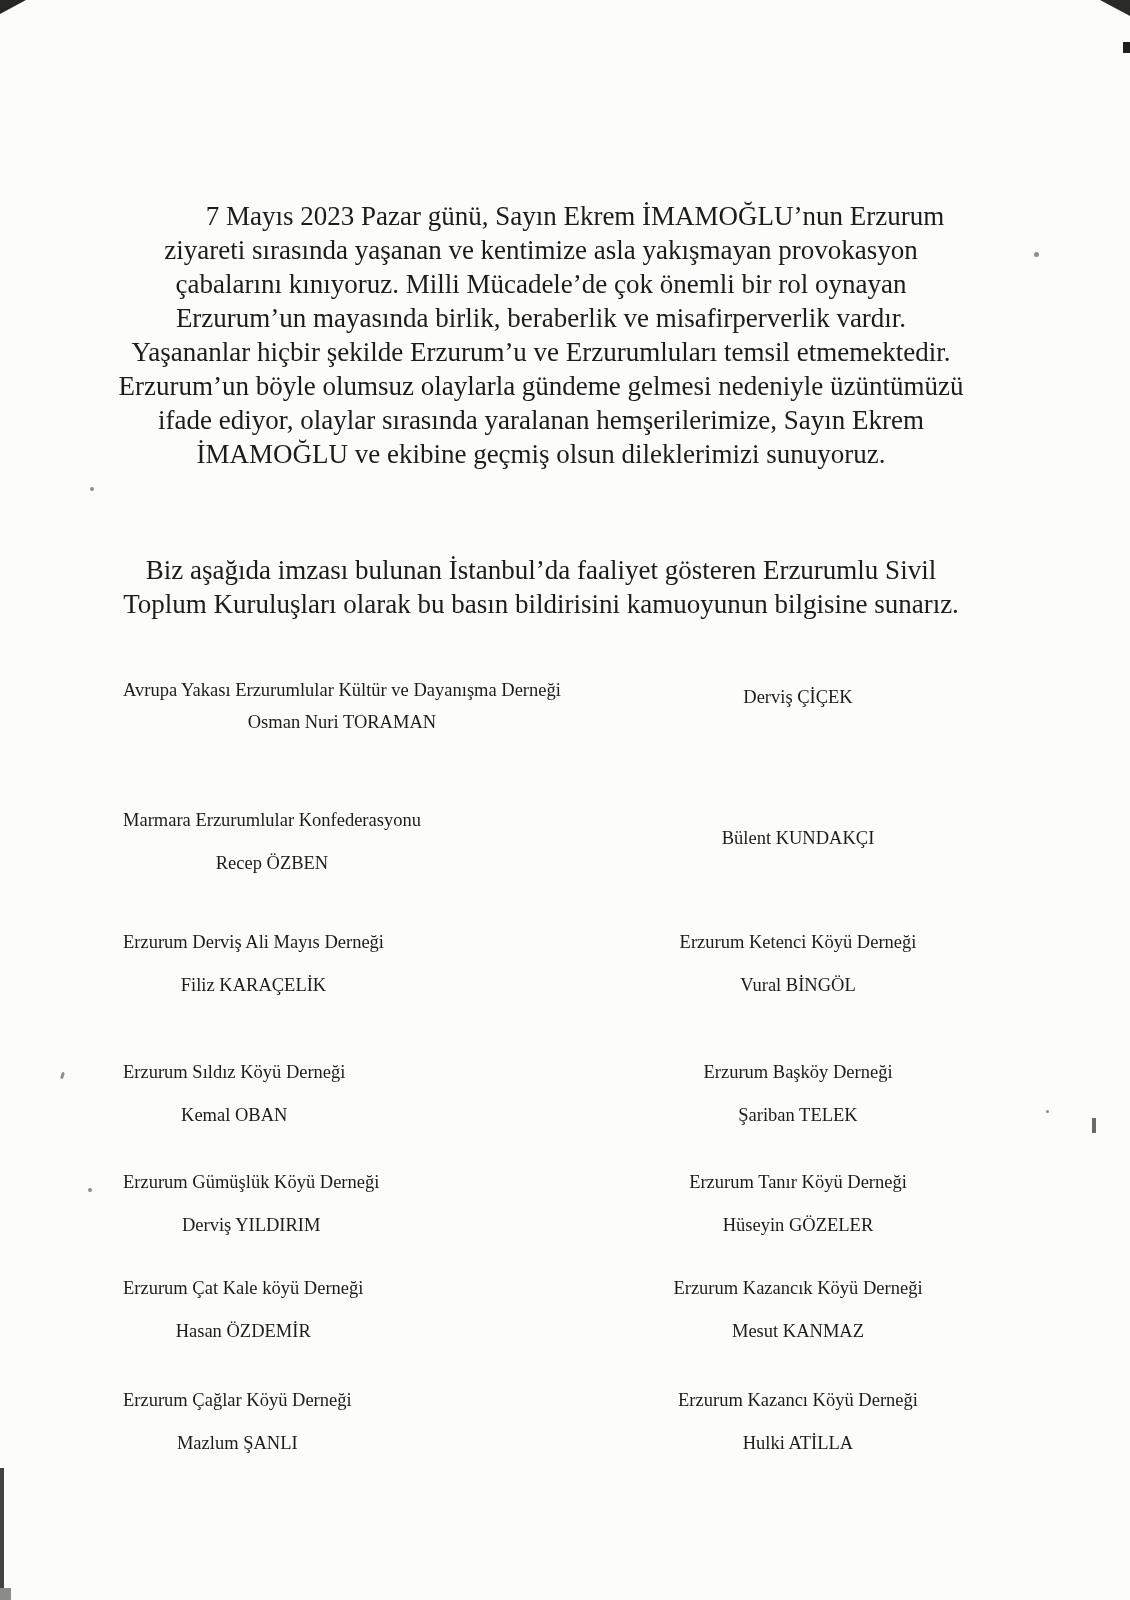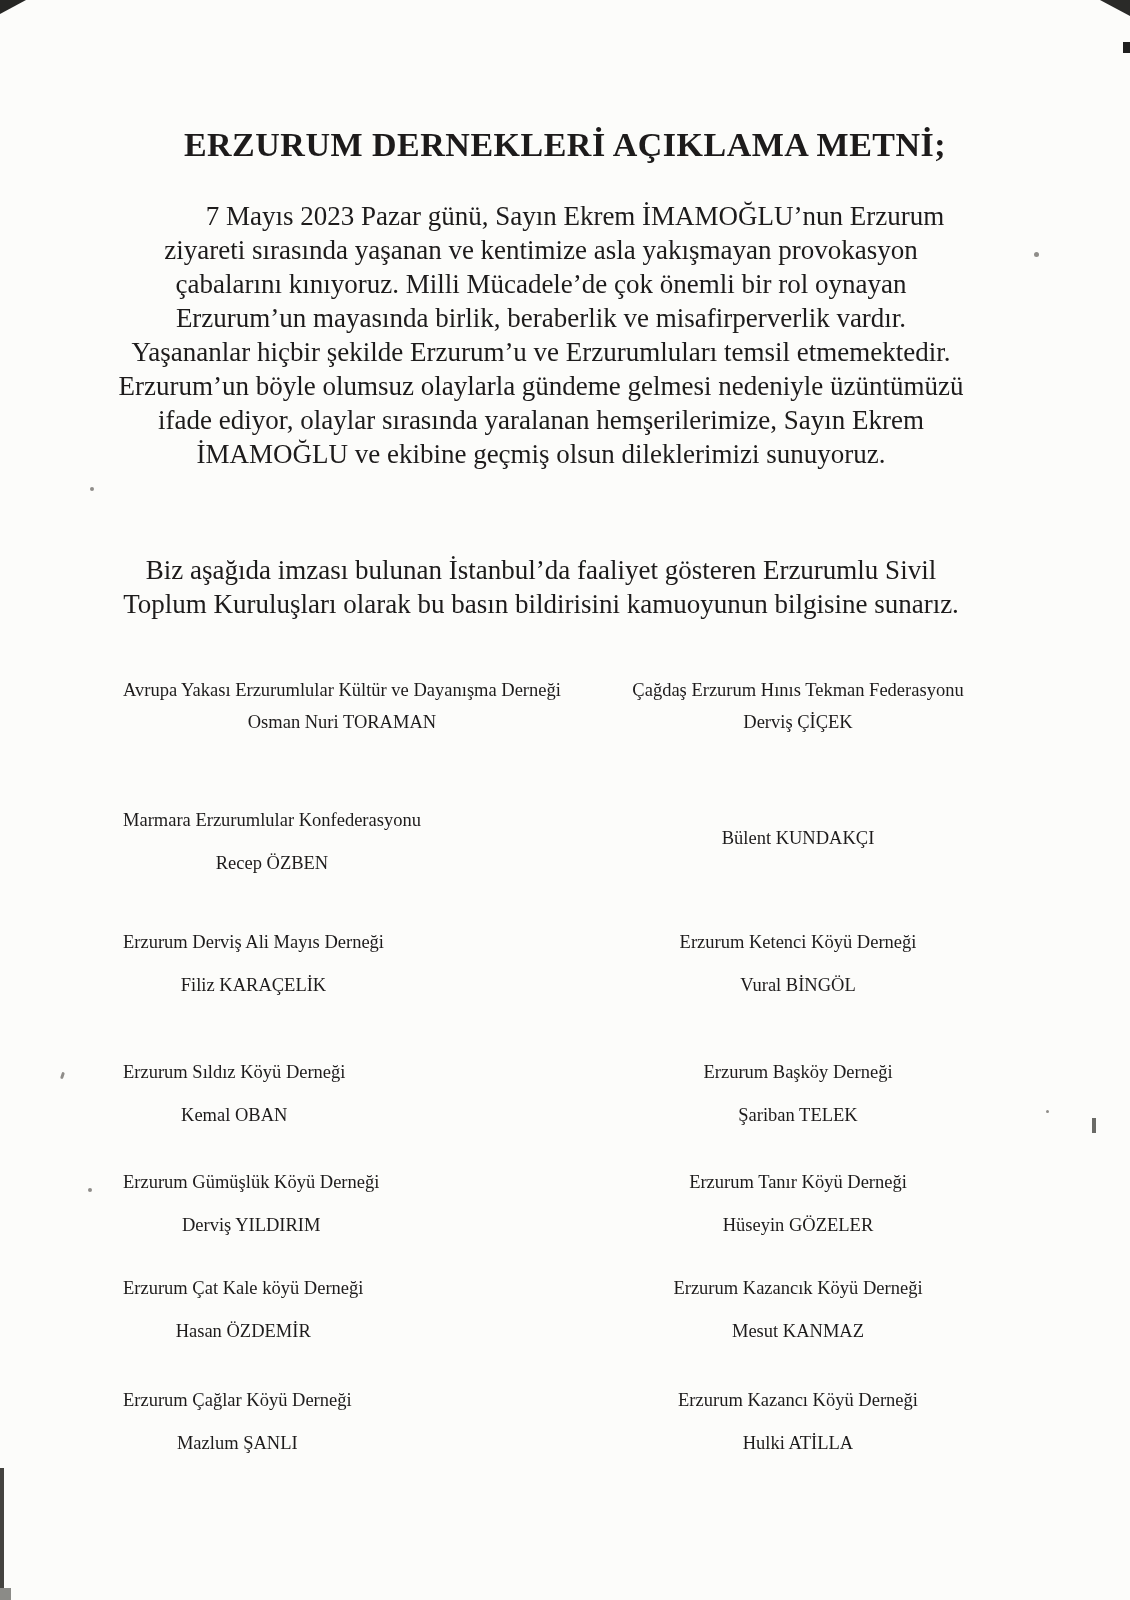--- a/index.html
+++ b/index.html
@@ -67,33 +67,31 @@
   .speck-b{left:90px;top:487px;width:4px;height:4px;}
   .speck-c{left:61px;top:1072px;width:3px;height:7px;border-radius:2px;transform:rotate(18deg);}
   .speck-d{left:88px;top:1188px;width:4px;height:4px;}
   .speck-e{left:1046px;top:1110px;width:3px;height:3px;}
 </style>
 </head>
 <body>
 
 <div class="page">
 
-  <h1 class="title">ERZURUM DERNEKLERİ AÇIKLAMA METNİ;</h1>
 
   <p class="para para1">7 Mayıs 2023 Pazar günü, Sayın Ekrem İMAMOĞLU’nun Erzurum ziyareti sırasında yaşanan ve kentimize asla yakışmayan provokasyon çabalarını kınıyoruz. Milli Mücadele’de çok önemli bir rol oynayan Erzurum’un mayasında birlik, beraberlik ve misafirperverlik vardır. Yaşananlar hiçbir şekilde Erzurum’u ve Erzurumluları temsil etmemektedir. Erzurum’un böyle olumsuz olaylarla gündeme gelmesi nedeniyle üzüntümüzü ifade ediyor, olaylar sırasında yaralanan hemşerilerimize, Sayın Ekrem İMAMOĞLU ve ekibine geçmiş olsun dileklerimizi sunuyoruz.</p>
 
   <p class="para para2">Biz aşağıda imzası bulunan İstanbul’da faaliyet gösteren Erzurumlu Sivil Toplum Kuruluşları olarak bu basın bildirisini kamuoyunun bilgisine sunarız.</p>
 
   <div class="sig-row row-wide-gap" style="top:678px">
     <span class="sig-left">
       <span class="sig-org">Avrupa Yakası Erzurumlular Kültür ve Dayanışma Derneği</span>
       <span class="sig-name">Osman Nuri TORAMAN</span>
     </span>
     <span class="sig-right">
-      <span class="sig-org">Çağdaş Erzurum Hınıs Tekman Federasyonu</span>
       <span class="sig-name">Derviş ÇİÇEK</span>
     </span>
   </div>
 
   <div class="sig-row" style="top:808px">
     <span class="sig-left">
       <span class="sig-org">Marmara Erzurumlular Konfederasyonu</span>
       <span class="sig-name">Recep ÖZBEN</span>
     </span>
     <span class="sig-right">

